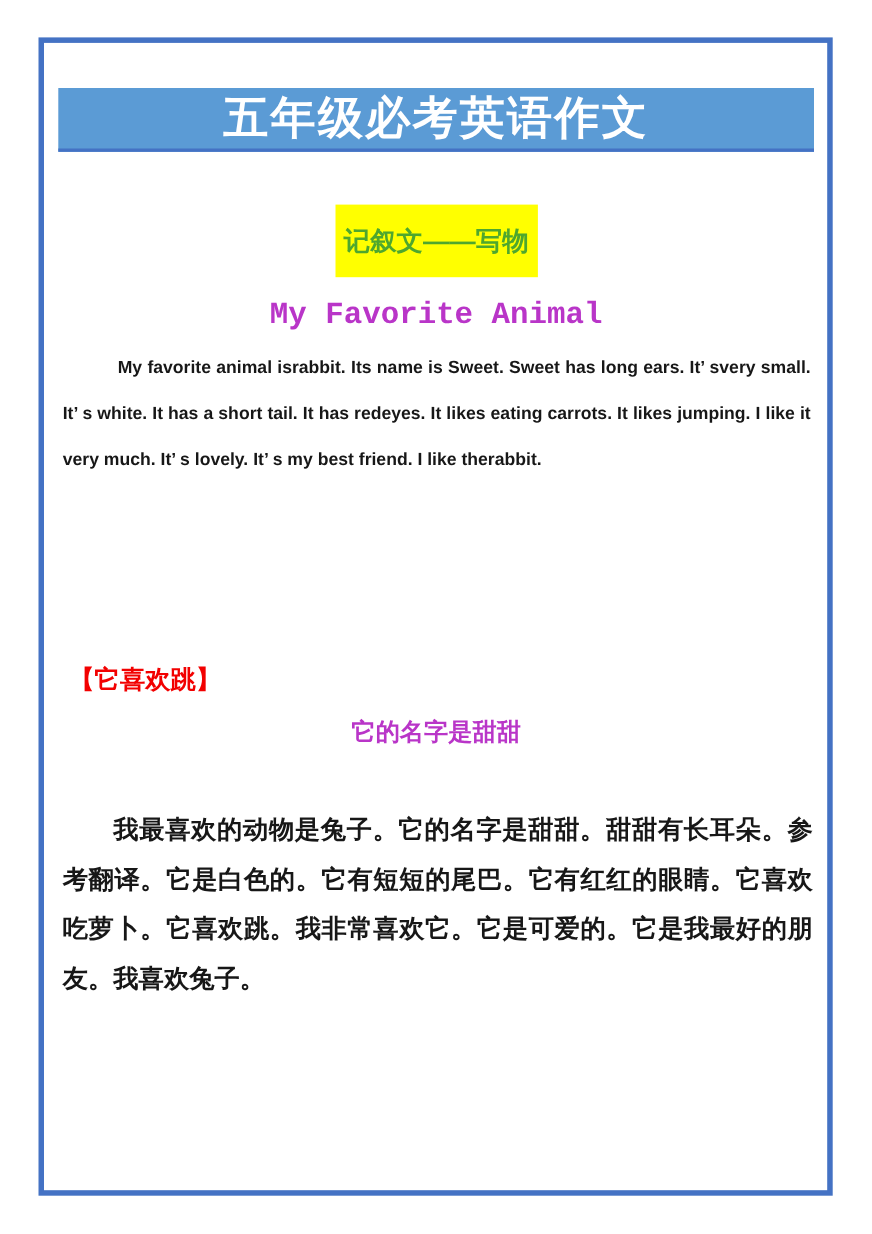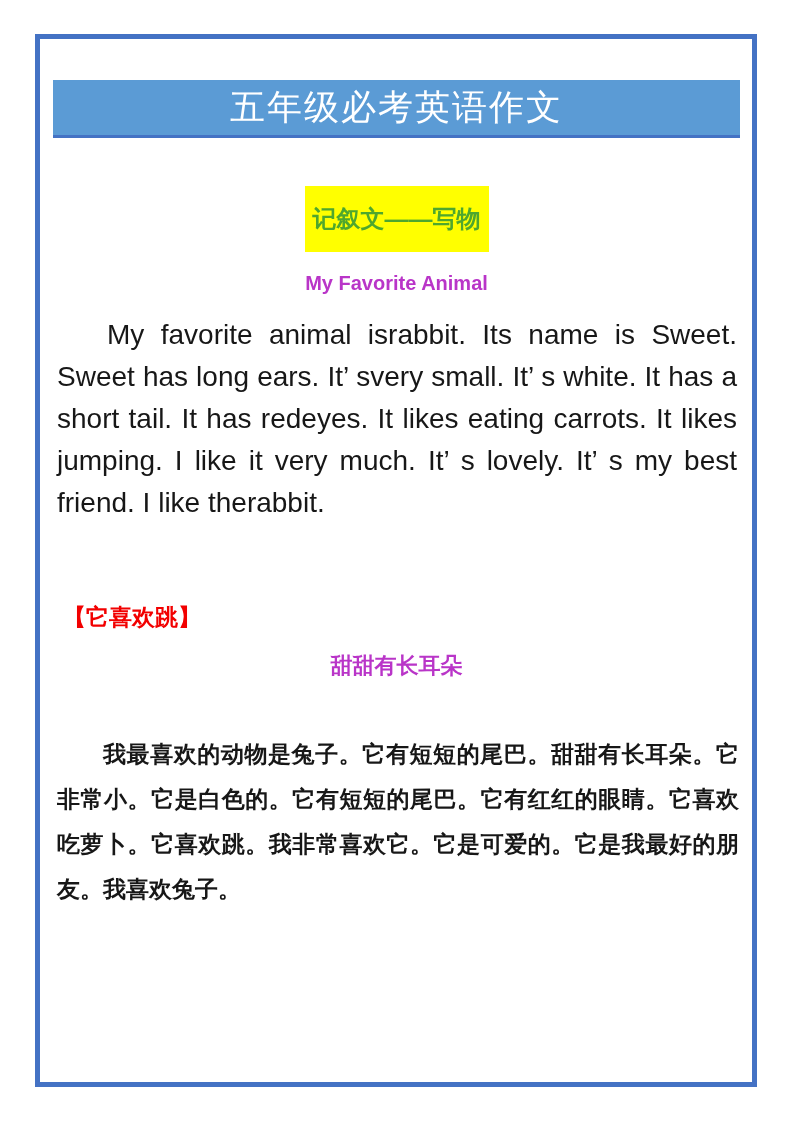--- a/index.html
+++ b/index.html
@@ -20,22 +20,22 @@
   .banner {
     position: absolute;
     left: 53px; top: 80px;
     width: 687px; height: 58px;
     background: var(--banner-blue, #5B9BD5);
     border-bottom: 3px solid var(--frame-blue, #4472C4);
     display: flex; align-items: center; justify-content: center;
   }
   .banner-title {
     color: #ffffff;
-    font-size: 35px;
-    font-weight: 400;
+    font-size: 41px;
+    font-weight: 700;
     letter-spacing: 2px;
   }
   .section-tag-row {
     position: absolute;
     left: 53px; top: 186px;
     width: 687px;
     text-align: center;
   }
   .section-tag {
     display: inline-block;
@@ -46,30 +46,31 @@
     padding: 17px 8px;
   }
   .en-title-row {
     position: absolute;
     left: 53px; top: 272px;
     width: 687px;
     text-align: center;
   }
   .en-title {
     color: var(--title-magenta, #B935C8);
-    font-size: 20px;
+    font-size: 28px;
     font-weight: 700;
+    font-family: Liberation Mono, monospace;
   }
   .en-para {
     position: absolute;
     left: 57px; top: 314px;
     width: 680px;
     color: var(--text-black, #171717);
-    font-size: 28px;
-    font-weight: 400;
+    font-size: 16px;
+    font-weight: 700;
     line-height: 42px;
     text-align: justify;
     text-indent: 50px;
   }
   .ref-label {
     position: absolute;
     left: 63px; top: 602px;
     color: var(--label-red, #F20000);
     font-size: 23px;
     font-weight: 700;
@@ -112,16 +113,16 @@
 
 <div class="en-title-row">
   <span class="en-title">My Favorite Animal</span>
 </div>
 
 <p class="en-para">My favorite animal israbbit. Its name is Sweet. Sweet has long ears. It’ svery small. It’ s white. It has a short tail. It has redeyes. It likes eating carrots. It likes jumping. I like it very much. It’ s lovely. It’ s my best friend. I like therabbit.</p>
 
 <div class="ref-label">【它喜欢跳】</div>
 
 <div class="cn-title-row">
-  <span class="cn-title">甜甜有长耳朵</span>
+  <span class="cn-title">它的名字是甜甜</span>
 </div>
 
-<p class="cn-para">我最喜欢的动物是兔子。它有短短的尾巴。甜甜有长耳朵。它非常小。它是白色的。它有短短的尾巴。它有红红的眼睛。它喜欢吃萝卜。它喜欢跳。我非常喜欢它。它是可爱的。它是我最好的朋友。我喜欢兔子。</p>
+<p class="cn-para">我最喜欢的动物是兔子。它的名字是甜甜。甜甜有长耳朵。参考翻译。它是白色的。它有短短的尾巴。它有红红的眼睛。它喜欢吃萝卜。它喜欢跳。我非常喜欢它。它是可爱的。它是我最好的朋友。我喜欢兔子。</p>
 
 </body></html>

